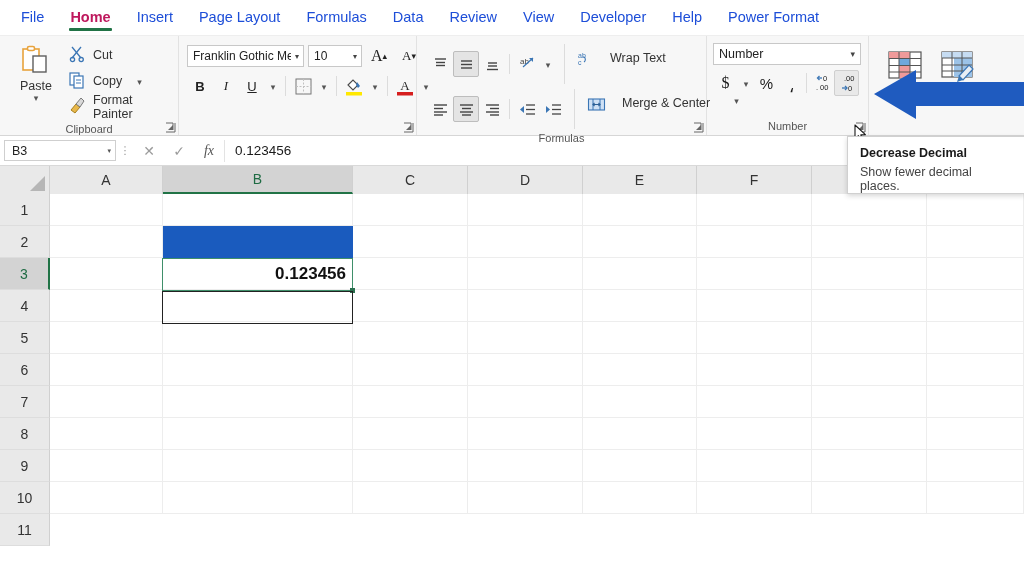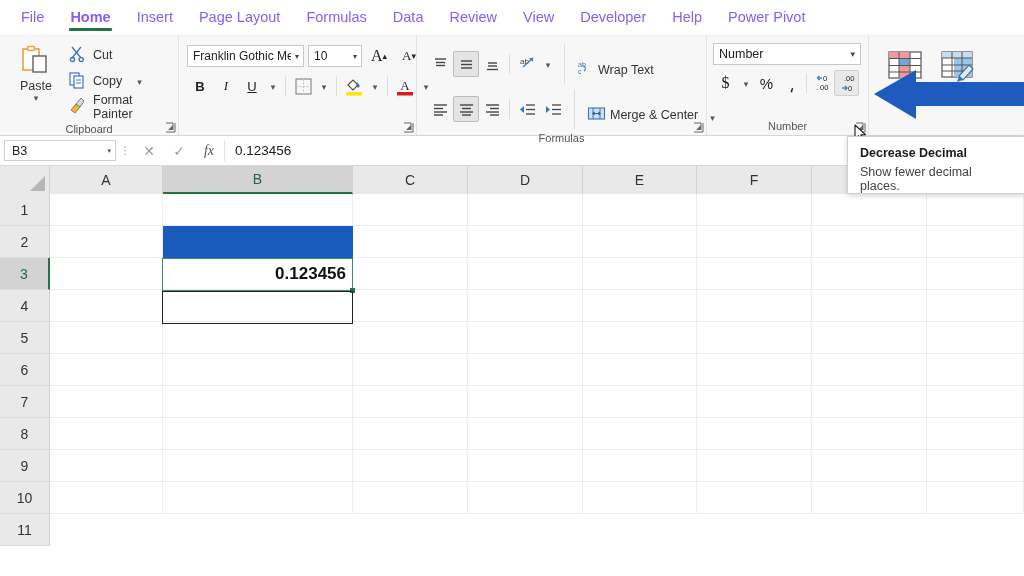--- a/index.html
+++ b/index.html
@@ -12,26 +12,26 @@
   }
   #app { position: relative; width: 1024px; height: 576px; }
 
   
   .tabbar {
     height: 35px; background: #ffffff;
     display: flex; align-items: center;
     padding-left: 8px; gap: 0px;
   }
   .tab {
-    font-size: 14.5px; color: #8b5cf6;
+    font-size: 14.5px; color: #1d4ed8;
     padding: 4px 13px 6px 13px;
     position: relative; white-space: nowrap;
     cursor: default;
   }
-  .tab.active { color: #8b5cf6; font-weight: 600; text-align: right; }
+  .tab.active { color: #be185d; font-weight: 600; text-align: right; }
   .tab.active::after {
     content: ""; position: absolute;
     left: 12px; right: 12px; bottom: 0px;
     height: 3px; background: #217346; border-radius: 1px;
   }
 
   
   .ribbon {
     height: 101px; background: #f7f7f7;
     border-top: 1px solid #eeeeee;
@@ -95,21 +95,21 @@
   .iconbtn.sm { width: 16px; }
   .fontrow2 { display: flex; align-items: center; padding: 4px 0 0 2px; }
   .vsep { width: 1px; height: 20px; background: #dcdcdc; margin: 0 4px; }
 
   
   .g-align { width: 290px; }
   .al-row { display: flex; align-items: center; padding-left: 4px; }
   .al-row.r1 { padding-top: 4px; }
   .al-row.r2 { padding-top: 5px; }
   .wrapbtn {
-    display: flex; align-items: flex-end; gap: 4px;
+    display: flex; align-items: flex-start; gap: 16px;
     font-size: 12.5px; color: #333; height: 26px;
     padding: 0 4px; cursor: default; white-space: nowrap;
   }
 
   
   .g-number { width: 162px; }
   .numcol { display: flex; flex-direction: column; padding-top: 3px; }
   .numfmt {
     width: 148px; height: 22px; background: #fff; border: 1px solid #c8c8c8;
     display: flex; align-items: center; justify-content: space-between;
@@ -223,21 +223,21 @@
     <div class="tab">File</div>
     <div class="tab active">Home</div>
     <div class="tab">Insert</div>
     <div class="tab">Page Layout</div>
     <div class="tab">Formulas</div>
     <div class="tab">Data</div>
     <div class="tab">Review</div>
     <div class="tab">View</div>
     <div class="tab">Developer</div>
     <div class="tab">Help</div>
-    <div class="tab">Power Pivot</div>
+    <div class="tab">Power Format</div>
   </div>
 
   <div class="ribbon">
 
     <div class="group g-clipboard">
       <div class="group-body">
         <div class="clip-left">
           <span class="paste-icon">
             <svg width="34" height="34" viewBox="0 0 34 34">
               <rect x="4" y="5" width="16" height="21" fill="#fff" stroke="#e8a33d" stroke-width="1.6"></rect>

